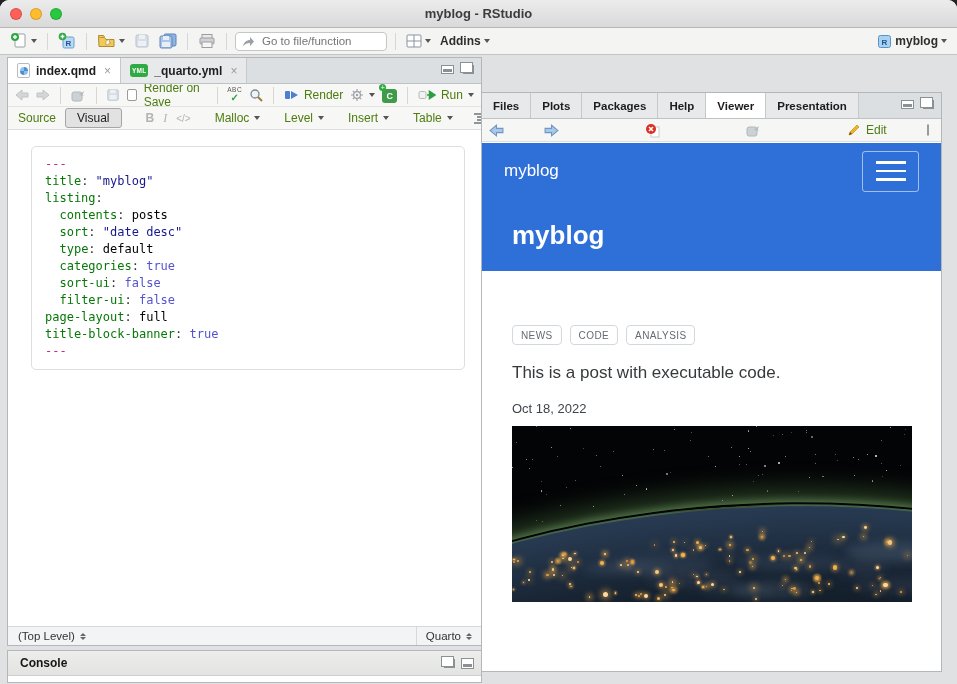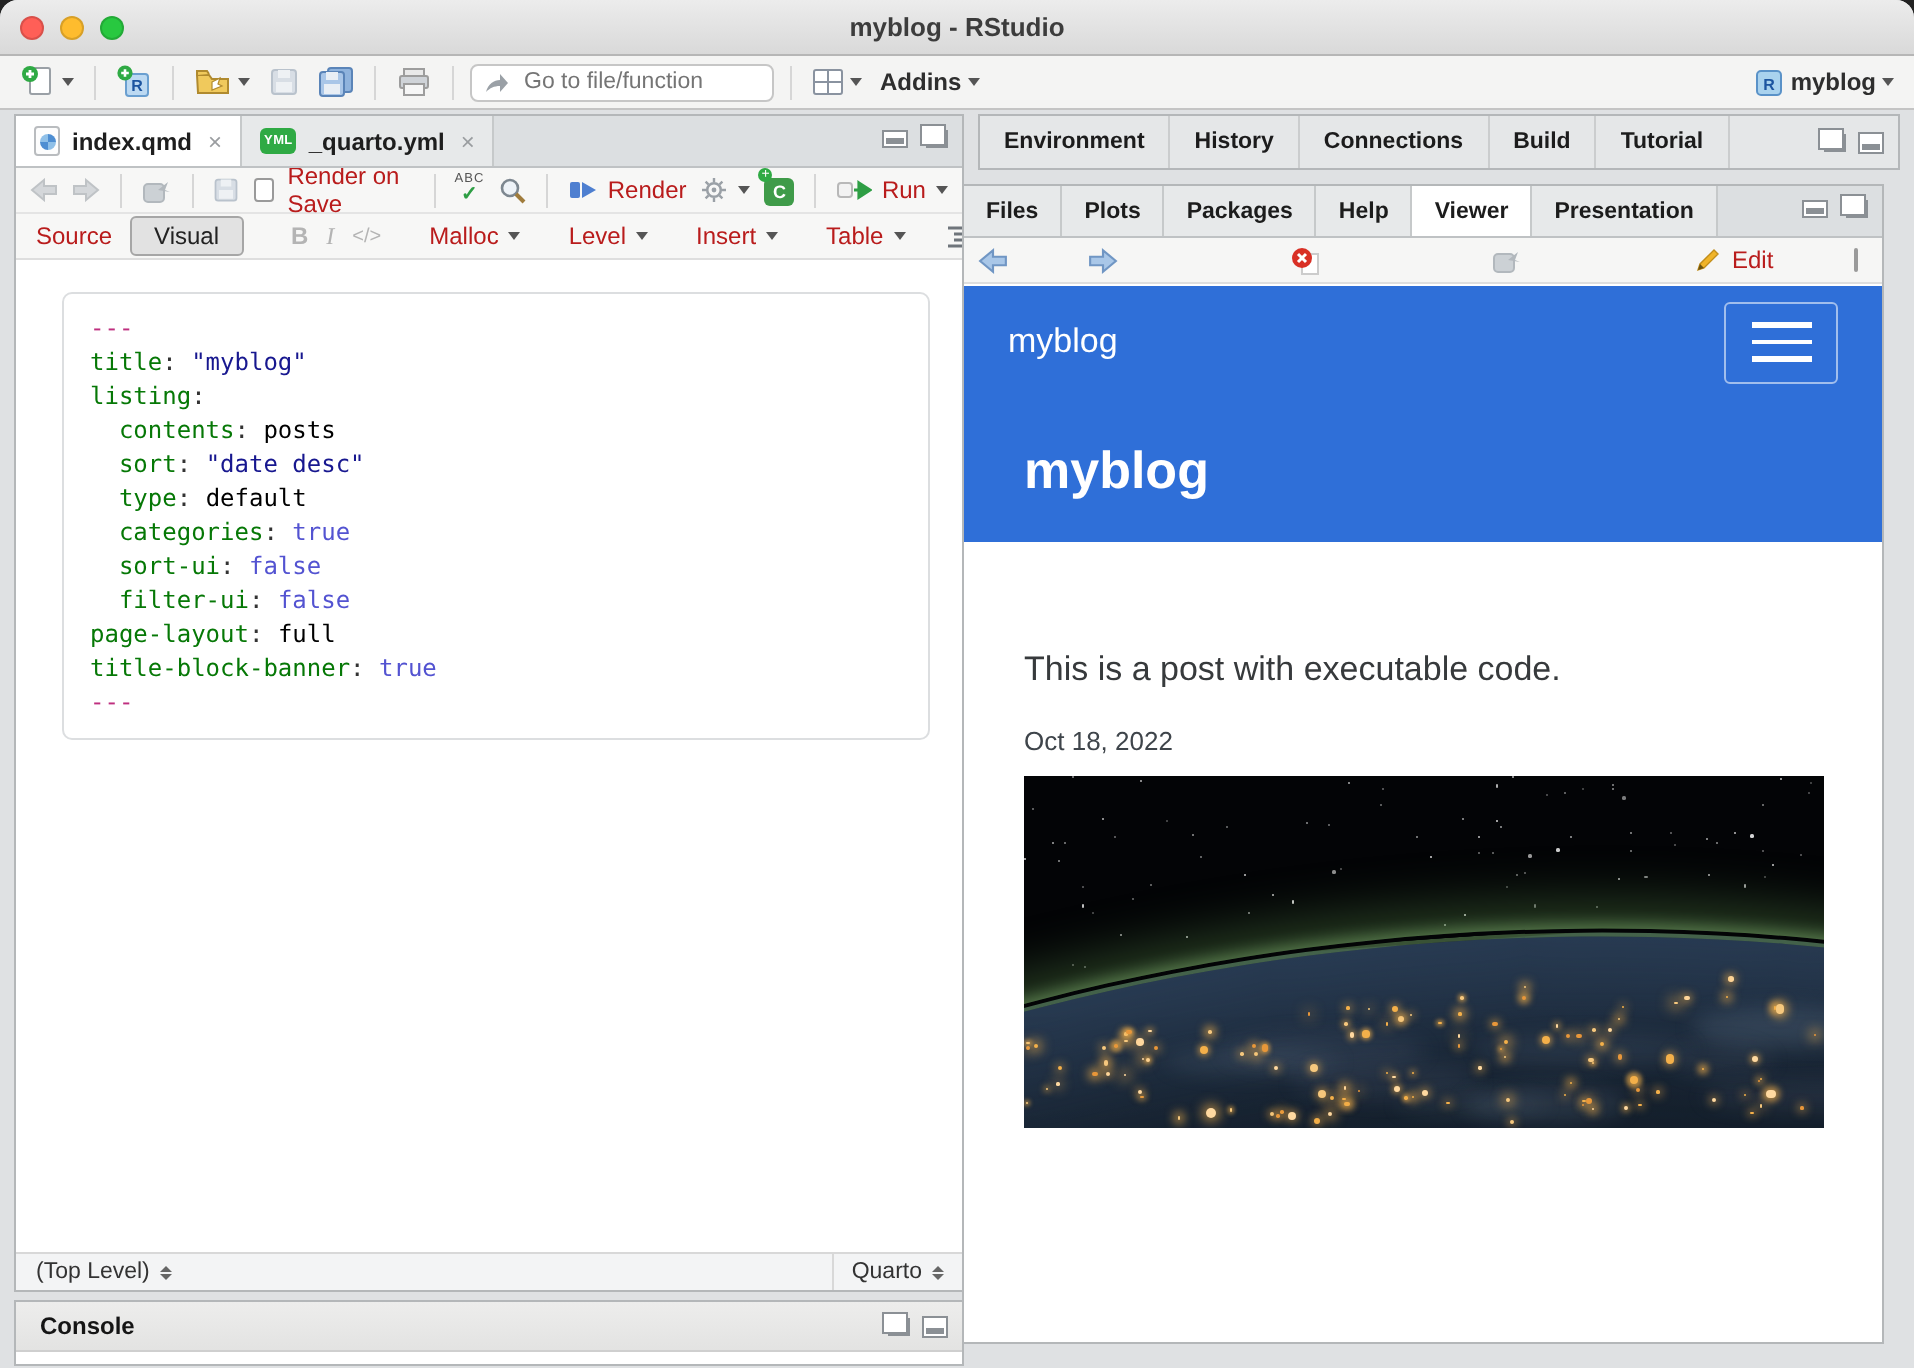--- a/index.html
+++ b/index.html
@@ -34,21 +34,21 @@
   .etab{display:flex;align-items:center;gap:6px;padding:0 9px;font-size:12px;font-weight:600;color:#1e1e1e;background:#e7e9ea;border-right:1px solid #c6c9ca;}
   .etab.active{background:#fff;}
   .closex{color:#9a9da0;font-size:12px;font-weight:400;margin-left:2px;}
   .q-icon{width:13px;height:15px;background:#fdfdfd;border:1px solid #b9bcbf;border-radius:2px;position:relative;}
   .q-icon::after{content:"";position:absolute;left:1.5px;top:3px;width:8px;height:8px;border-radius:50%;
     background:conic-gradient(#4e8ed2 0 25%,#8fc0e8 0 50%,#4e8ed2 0 75%,#8fc0e8 0);}
   .yml-badge{background:#2faa44;color:#fff;font-size:6.5px;font-weight:700;border-radius:3px;padding:3px 2px;letter-spacing:.2px;}
   .ed-toolbar{height:23px;background:#f7f7f6;border-bottom:1px solid #e4e4e4;display:flex;align-items:center;padding:0 7px;gap:7px;font-size:12px;color:#2d2d2d;}
   .ed-toolbar2{height:23px;background:#f7f7f6;border-bottom:1px solid #dedede;display:flex;align-items:center;padding:0 10px;gap:9px;font-size:12px;color:#2d2d2d;}
   .cbox{width:12px;height:12px;border:1px solid #9a9a9a;border-radius:2px;background:#fff;}
-  .mini-lbl{font-size:12px;color:#b91c1c;}
+  .mini-lbl{font-size:12px;color:#4d7c0f;}
   .toggle-visual{border:1px solid #a6a6a6;background:#e2e2e2;border-radius:3px;padding:2px 11px;font-size:12px;color:#222;}
   .fmt-dis{color:#b4b4b4;font-size:12px;}
   .fmt-dis.it{font-style:italic;font-family:"Liberation Serif",serif;}
   .dd{display:flex;align-items:center;gap:5px;}
   .ed-content{position:absolute;left:0;right:0;top:73px;bottom:19px;background:#fff;overflow:hidden;}
   .code-box{position:absolute;left:23px;top:15px;width:434px;border:1px solid #dcdee0;border-radius:5px;padding:9px 13px;
     font-family:"DejaVu Sans Mono",monospace;font-size:12px;line-height:17px;white-space:pre;}
   .tok-meta{color:#bf2f7f}.tok-key{color:#067806}.tok-punct{color:#333}
   .tok-string{color:#17178f}.tok-plain{color:#000}.tok-bool{color:#5353d1}
   .statusbar{position:absolute;left:0;right:0;bottom:0;height:19px;background:#f3f4f5;border-top:1px solid #d8d8d8;display:flex;align-items:center;font-size:11.5px;color:#333;}
@@ -358,33 +358,20 @@
   <div class="pane" id="console-pane">
     <div class="console-header">
       <span>Console</span>
       <div class="minmax">
         <span class="ic-max"></span>
         <span class="ic-min" style="height:11px;"></span>
       </div>
     </div>
   </div>
 
-  <div id="env-pane">
-    <div id="rtop-tabs" style="display:flex;align-items:stretch;">
-        <div class="rtab">Environment</div>
-        <div class="rtab">History</div>
-        <div class="rtab">Connections</div>
-        <div class="rtab">Build</div>
-        <div class="rtab">Tutorial</div>
-      </div>
-    <div class="minmax" style="top:8px;">
-      <span class="ic-max"></span>
-      <span class="ic-min" style="height:11px;"></span>
-    </div>
-  </div>
 
   <div class="pane" id="right-pane">
     <div class="tabbar" id="rbottom-tabs">
         <div class="rtab2">Files</div>
         <div class="rtab2">Plots</div>
         <div class="rtab2">Packages</div>
         <div class="rtab2">Help</div>
         <div class="rtab2 active">Viewer</div>
         <div class="rtab2">Presentation</div>
         <div class="minmax">
@@ -446,20 +433,25 @@
         <span class="hamburger">
           <span class="bar"></span>
             <span class="bar"></span>
             <span class="bar"></span>
         </span>
       </div>
       <div class="vbanner" id="vbanner" style="background: rgb(47, 111, 216);">
         <span class="vbanner-title">myblog</span>
       </div>
       <div class="vbody">
+        <div class="badges" id="badges">
+            <span class="badge">NEWS</span>
+            <span class="badge">CODE</span>
+            <span class="badge">ANALYSIS</span>
+          </div>
         <p class="excerpt">This is a post with executable code.</p>
         <p class="meta-line">Oct 18, 2022</p>
         <div class="earth" id="earth">
           <div class="atmo"></div>
           <div class="globe"></div>
         <span class="sky-dot" style="left: 236.434px; top: 21.5447px; width: 1px; height: 1px; opacity: 0.84;"></span>
             <span class="sky-dot" style="left: 266.185px; top: 36.3666px; width: 1.6px; height: 1.6px; opacity: 0.8;"></span>
             <span class="sky-dot" style="left: 29.5256px; top: 94.5033px; width: 1px; height: 1px; opacity: 0.41;"></span>
             <span class="sky-dot" style="left: 393.133px; top: 3.23243px; width: 1px; height: 1px; opacity: 0.32;"></span>
             <span class="sky-dot" style="left: 28.5094px; top: 63.9084px; width: 1.6px; height: 1.6px; opacity: 0.75;"></span>

